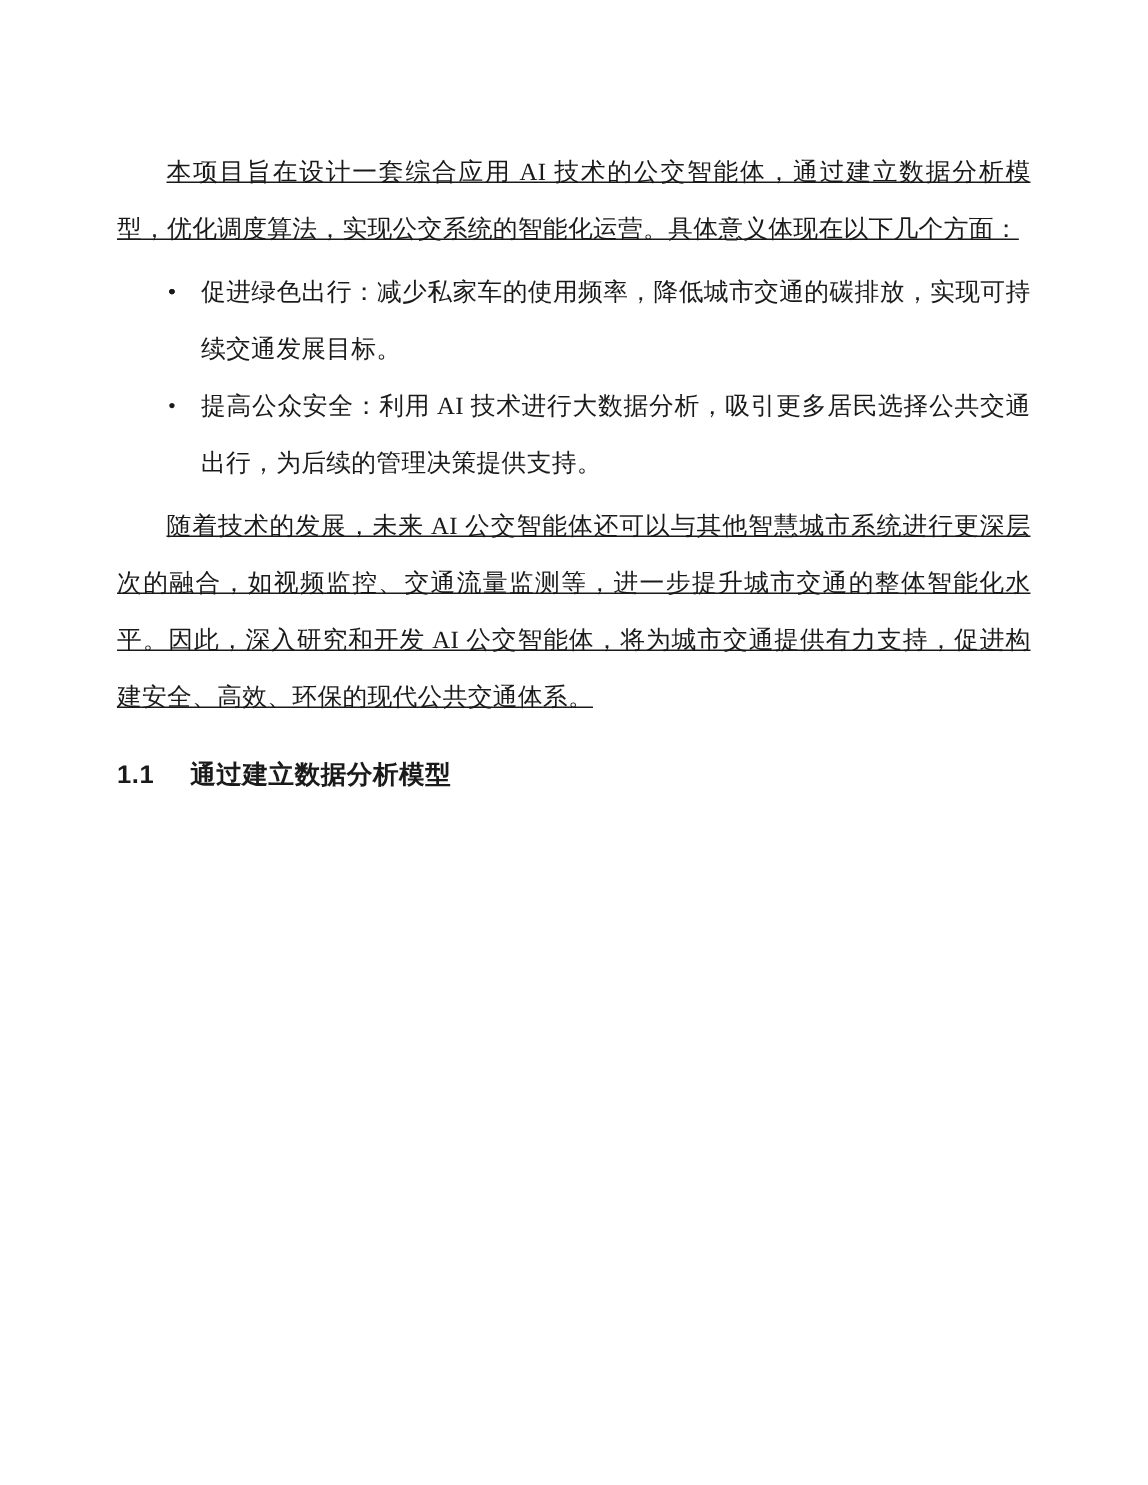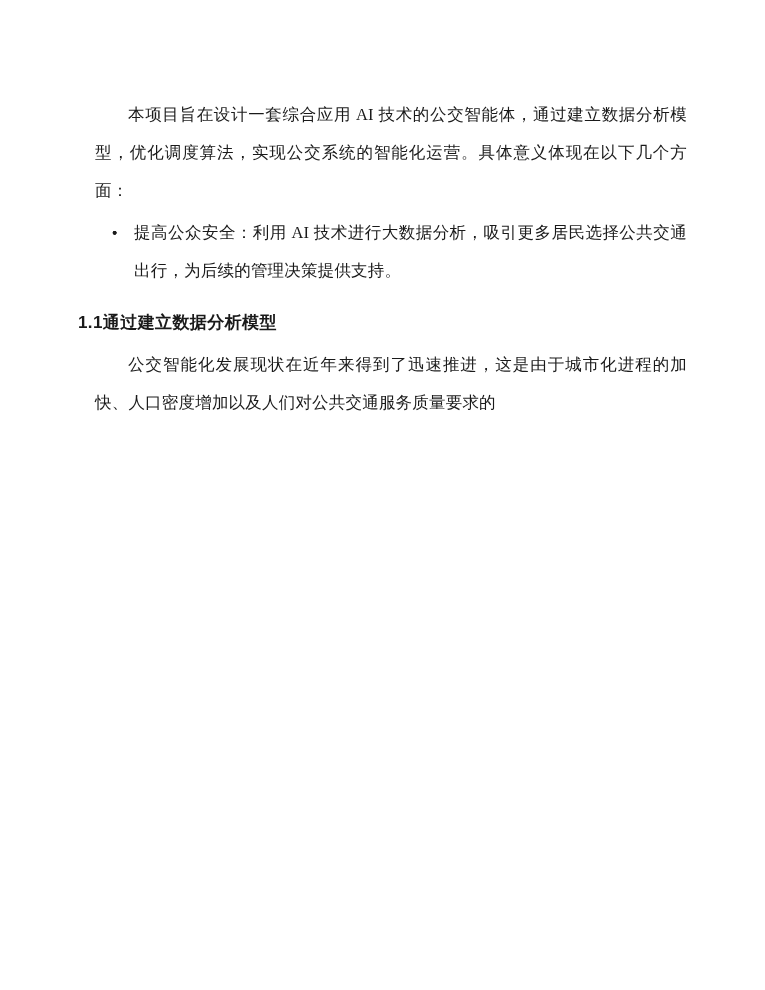--- a/index.html
+++ b/index.html
@@ -20,25 +20,26 @@
     height: 990px;
     box-sizing: border-box;
     padding: 96px 78px 40px 78px;
     background: #ffffff;
   }
   .doc-body {
     font-size: 16.5px;
     line-height: 38px;
   }
   p.para {
-    margin: 0 0 0 17px;
+    margin: 0 0 0 0;
     text-align: justify;
     text-justify: inter-ideograph;
     text-indent: 2em;
     letter-spacing: 0.2px;
+    text-decoration: underline;
   }
   ul.bullets {
     list-style: none;
     margin: 4px 0 4px 0;
     padding: 0;
   }
   ul.bullets li {
     position: relative;
     margin: 0 0 0 0;
     padding-left: 56px;
@@ -55,48 +56,49 @@
   }
   h2.heading {
     font-family: "Liberation Sans", "DejaVu Sans", sans-serif;
     font-size: 17px;
     font-weight: bold;
     margin: 16px 0 6px 0;
     letter-spacing: 0.4px;
     line-height: 34px;
   }
   h2.heading .num {
-    margin-right: 0;
+    margin-right: 24px;
   }
 </style>
 </head>
 <body>
 
 <div class="page">
   <div class="doc-body">
 
     <p class="para">本项目旨在设计一套综合应用 AI 技术的公交智能体，通过建立数据分析模型，优化调度算法，实现公交系统的智能化运营。具体意义体现在以下几个方面：</p>
 
     <ul class="bullets">
       <li>
         <span class="dot">•</span>
       </li>
       <li>
         <span class="dot">•</span>
       </li>
       <li>
         <span class="dot">•</span>
+        <span>促进绿色出行：减少私家车的使用频率，降低城市交通的碳排放，实现可持续交通发展目标。</span>
       </li>
       <li>
         <span class="dot">•</span>
         <span>提高公众安全：利用 AI 技术进行大数据分析，吸引更多居民选择公共交通出行，为后续的管理决策提供支持。</span>
       </li>
     </ul>
 
+    <p class="para">随着技术的发展，未来 AI 公交智能体还可以与其他智慧城市系统进行更深层次的融合，如视频监控、交通流量监测等，进一步提升城市交通的整体智能化水平。因此，深入研究和开发 AI 公交智能体，将为城市交通提供有力支持，促进构建安全、高效、环保的现代公共交通体系。</p>
 
     <h2 class="heading">
       <span class="num">1.1</span><span>通过建立数据分析模型</span>
     </h2>
 
-    <p class="para">公交智能化发展现状在近年来得到了迅速推进，这是由于城市化进程的加快、人口密度增加以及人们对公共交通服务质量要求的</p>
 
   </div>
 </div>
 
 </body></html>

